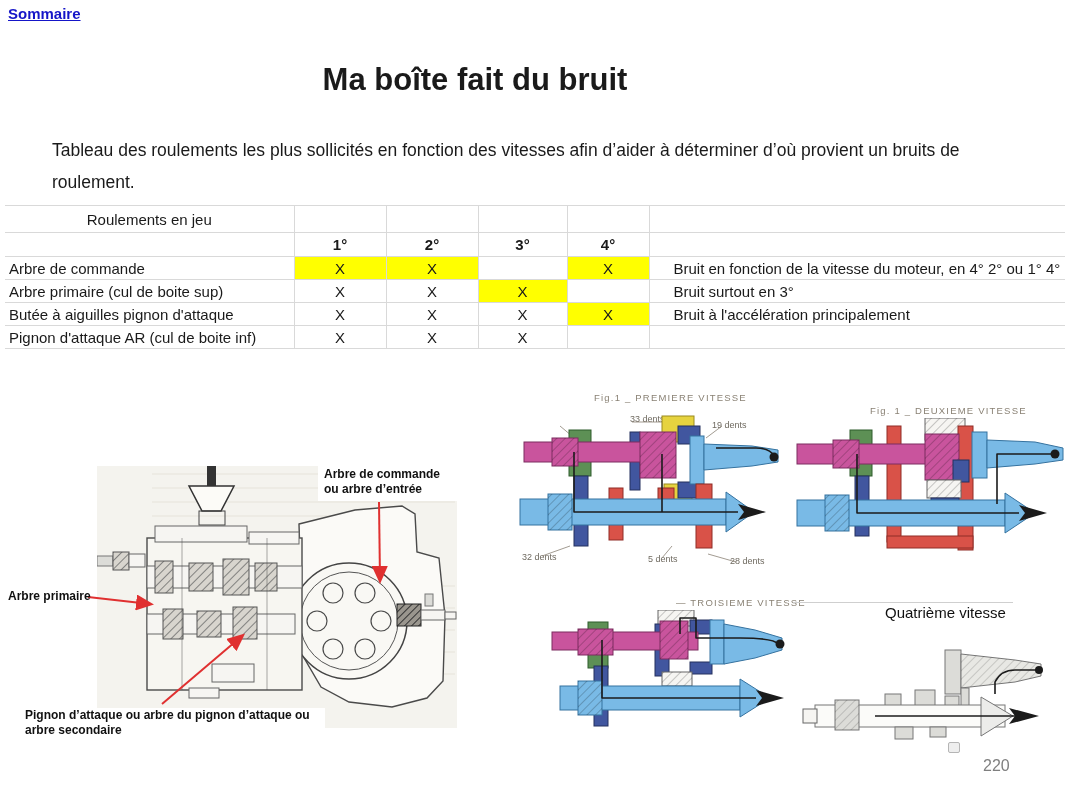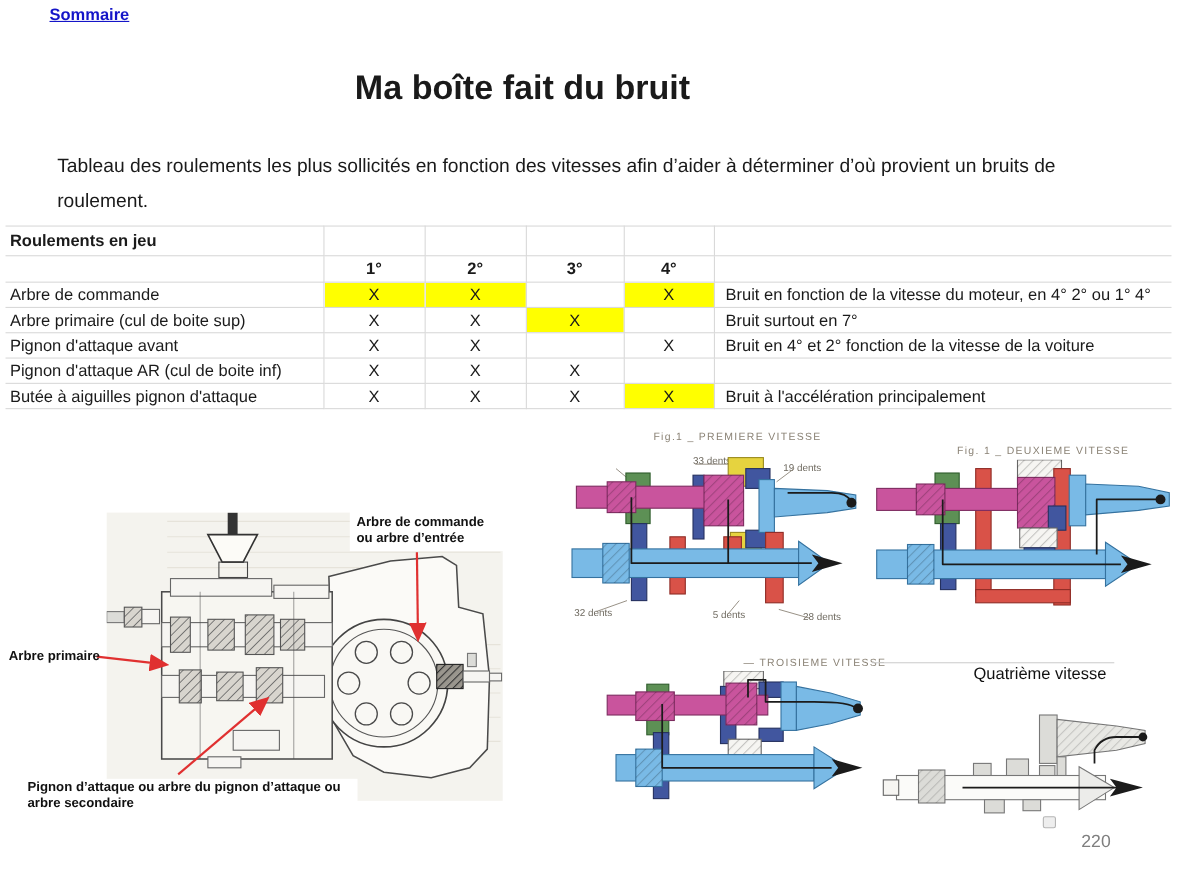--- a/index.html
+++ b/index.html
@@ -4,37 +4,37 @@
 <style>
   html,body{margin:0;padding:0;}
   body{
     width:1071px;height:800px;position:relative;background:#ffffff;
     font-family:"Liberation Sans",sans-serif;color:#111;overflow:hidden;
   }
   .abs{position:absolute;}
 
   
   #sommaire{left:8px;top:5px;font-size:15px;font-weight:600;color:#1515c8;
-    text-decoration:underline;cursor:pointer;margin-left:37px;}
+    text-decoration:underline;cursor:pointer;}
   #title{left:0;top:62px;width:950px;text-align:center;font-size:31px;
     font-weight:700;color:#1a1a1a;}
   #intro{left:52px;top:134px;width:930px;font-size:17.5px;line-height:32px;color:#1a1a1a;}
 
   
   #roulements-table{position:absolute;left:5px;top:205px;width:1060px;
     border-collapse:collapse;table-layout:fixed;}
   #roulements-table td{border:1px solid #d9d9d9;padding:0 4px;font-size:15px;
     height:22px;overflow:hidden;white-space:nowrap;color:#1a1a1a;}
   #roulements-table tr.t-title td{height:26px;}
   #roulements-table tr.t-head td{height:23px;}
-  td.title-cell{font-weight:700;font-size:17px;border-top:none;border-left:none;
-    border-bottom:2px solid #595959;}
+  td.title-cell{font-weight:400;font-size:17px;border-top:none;border-left:none;
+    border-bottom:2px solid #595959;text-align:center;}
   tr.t-title td{border-top:1px solid #d9d9d9;}
   #roulements-table td:first-child{border-left:none;}
-  #roulements-table td:last-child{border-right:none;padding-left:10px;}
+  #roulements-table td:last-child{border-right:none;padding-left:24px;}
   td.ghead{text-align:center;font-weight:700;font-size:14px;}
   td.xc{text-align:center;font-weight:500;font-size:14px;}
   td.hl{background:#ffff00;}
 
   
   #gearbox-wrap{left:97px;top:466px;width:360px;height:262px;background:#f4f3ee;z-index:1;}
   .fig-label{position:absolute;font-size:12px;font-weight:600;line-height:15px;
     color:#111;z-index:5;}
   #label-input{left:318px;top:464px;width:134px;background:#ffffff;padding:3px 4px 4px 6px;}
   #label-primary{left:8px;top:589px;}
@@ -111,45 +111,37 @@
     <td class="xc"></td>
     <td class="xc hl">X</td>
     <td>Bruit en fonction de la vitesse du moteur, en 4° 2° ou 1° 4°</td>
   </tr>
   <tr>
     <td>Arbre primaire (cul de boite sup)</td>
     <td class="xc">X</td>
     <td class="xc">X</td>
     <td class="xc hl">X</td>
     <td class="xc"></td>
-    <td>Bruit surtout en 7°</td>
+    <td>Bruit surtout en 3°</td>
   </tr>
   <tr>
-    <td>Pignon d'attaque avant</td>
-    <td class="xc">X</td>
-    <td class="xc">X</td>
-    <td class="xc"></td>
-    <td class="xc">X</td>
-    <td>Bruit en 4° et 2° fonction de la vitesse de la voiture</td>
+    <td>Butée à aiguilles pignon d'attaque</td>
+    <td class="xc">X</td>
+    <td class="xc">X</td>
+    <td class="xc">X</td>
+    <td class="xc hl">X</td>
+    <td>Bruit à l'accélération principalement</td>
   </tr>
   <tr>
     <td>Pignon d'attaque AR (cul de boite inf)</td>
     <td class="xc">X</td>
     <td class="xc">X</td>
     <td class="xc">X</td>
     <td class="xc"></td>
     <td></td>
-  </tr>
-  <tr>
-    <td>Butée à aiguilles pignon d'attaque</td>
-    <td class="xc">X</td>
-    <td class="xc">X</td>
-    <td class="xc">X</td>
-    <td class="xc hl">X</td>
-    <td>Bruit à l'accélération principalement</td>
   </tr>
 </tbody>
   </table>
 
 <div class="abs" id="gearbox-wrap">
   <svg width="360" height="262" viewBox="0 0 360 262">
     <defs>
       <pattern id="hx" width="6" height="6" patternUnits="userSpaceOnUse" patternTransform="rotate(45)">
         <rect width="6" height="6" fill="#d8d5ce"></rect>
           <line x1="0" y1="0" x2="0" y2="6" stroke="#6b6b6b" stroke-width="1.6"></line>

